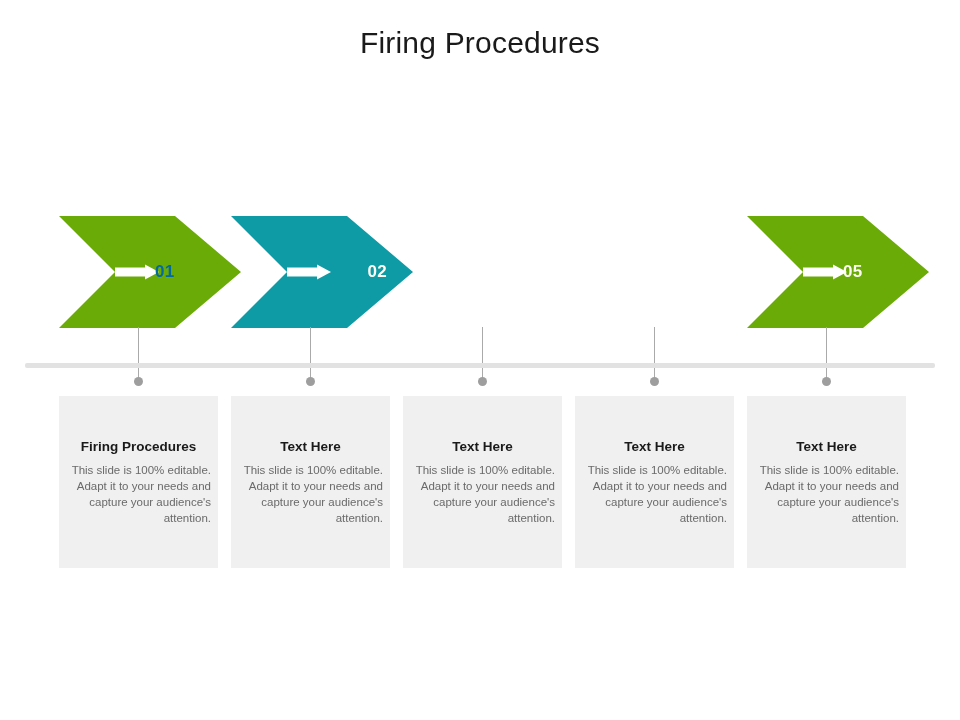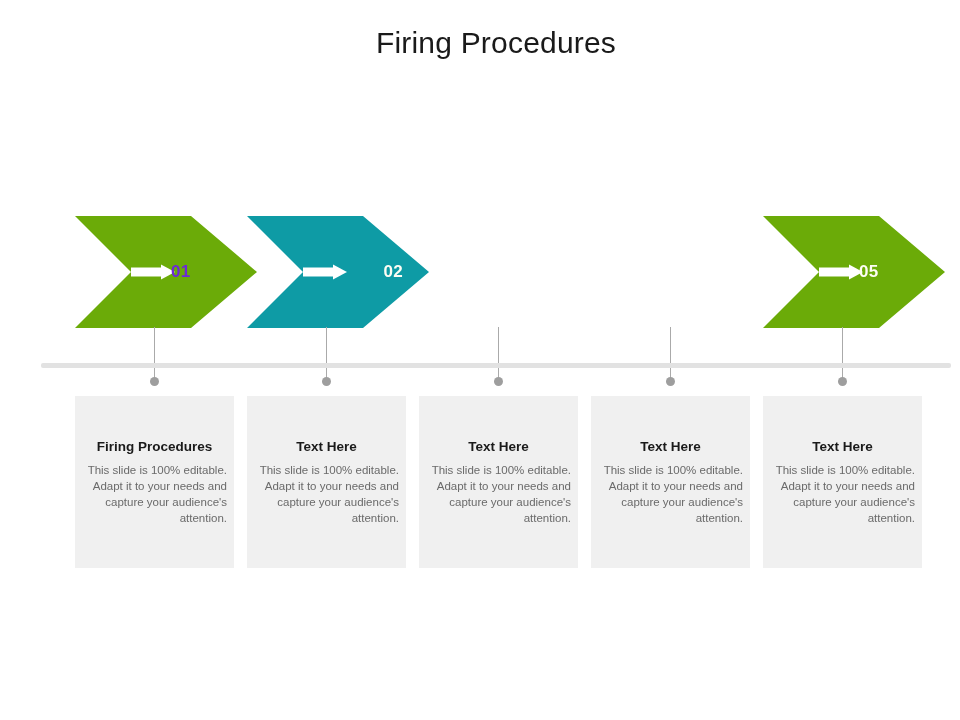--- a/index.html
+++ b/index.html
@@ -11,21 +11,21 @@
   body {
     width: 960px;
     height: 720px;
     overflow: hidden;
     font-family: "Liberation Sans", sans-serif;
     position: relative;
   }
 
   .slide {
     position: absolute;
-    left: 16px; top: 0;
+    left: 0; top: 0;
     width: 848px;
     height: 720px;
     background: #ffffff;
   }
 
   
   .slide-title {
     position: absolute;
     left: 0;
     top: 24px;
@@ -140,21 +140,21 @@
   <div class="chevron-row">
 
     <div class="chevron-item" style="left:59px;">
       <svg class="chevron-shape" viewBox="0 0 182 112" preserveAspectRatio="none">
         <polygon points="0,0 116,0 182,56 116,112 0,112 56,56" fill="#6BAB08"></polygon>
       </svg>
       <svg class="chevron-shape" viewBox="0 0 182 112" preserveAspectRatio="none">
         <path d="M56,56 L88,56" stroke="#FFFFFF" stroke-width="9" fill="none" stroke-linecap="butt"></path>
         <polygon points="86,48.5 100,56 86,63.5" fill="#FFFFFF"></polygon>
       </svg>
-      <div class="chevron-number" style="color: #6d28d9;">01</div>
+      <div class="chevron-number" style="color: #0369a1;">01</div>
     </div>
 
     <div class="chevron-item" style="left:231px;">
       <svg class="chevron-shape" viewBox="0 0 182 112" preserveAspectRatio="none">
         <polygon points="0,0 116,0 182,56 116,112 0,112 56,56" fill="#0E9BA5"></polygon>
       </svg>
       <svg class="chevron-shape" viewBox="0 0 182 112" preserveAspectRatio="none">
         <path d="M56,56 L88,56" stroke="#FFFFFF" stroke-width="9" fill="none" stroke-linecap="butt"></path>
         <polygon points="86,48.5 100,56 86,63.5" fill="#FFFFFF"></polygon>
       </svg>

